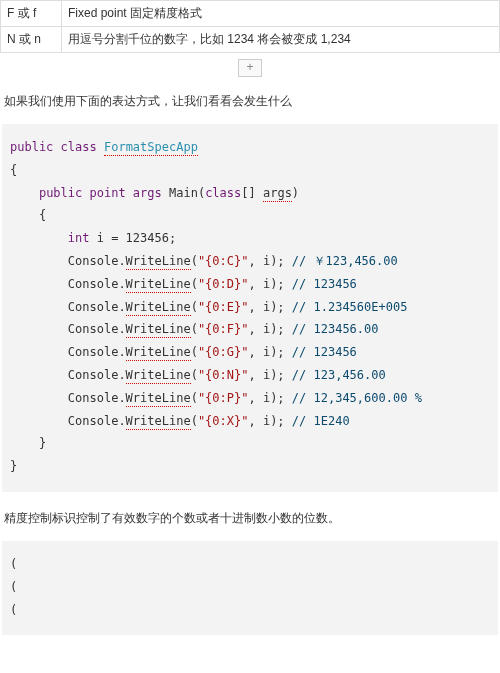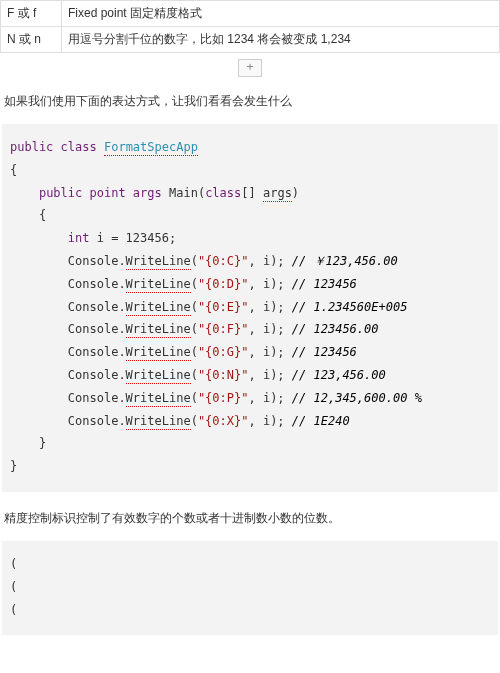--- a/index.html
+++ b/index.html
@@ -51,21 +51,21 @@
     font-family: Consolas, Menlo, monospace;
     font-size: 12px;
     line-height: 1.9;
     margin: 0 2px 18px 2px;
     white-space: pre;
     overflow: hidden;
   }
   .kw  { color: #701a75; }   
   .typ { color: #2b91af; }   
   .str { color: #a31515; }   
-  .cm  { color: #000000; font-style: italic; }   
+  .cm  { color: #0c4a6e; }   
   .err {
     border-bottom: 1px dotted #d00;
     padding-bottom: 1px;
   }
 </style>
 </head>
 <body>
 
 <table>
   <tbody>

